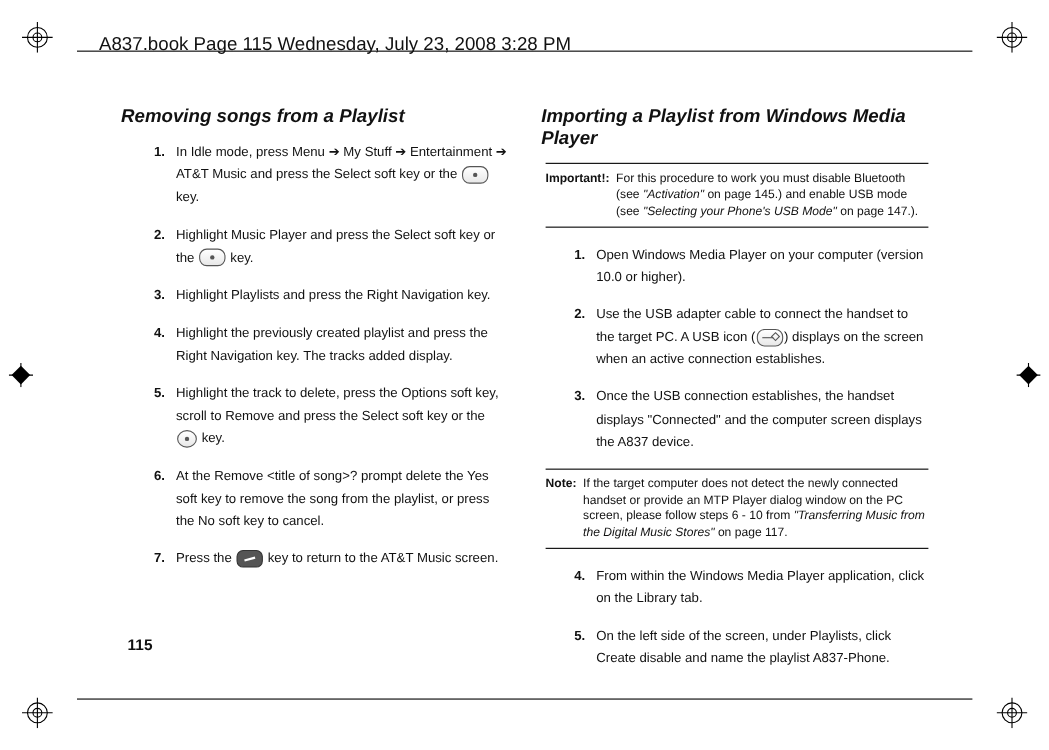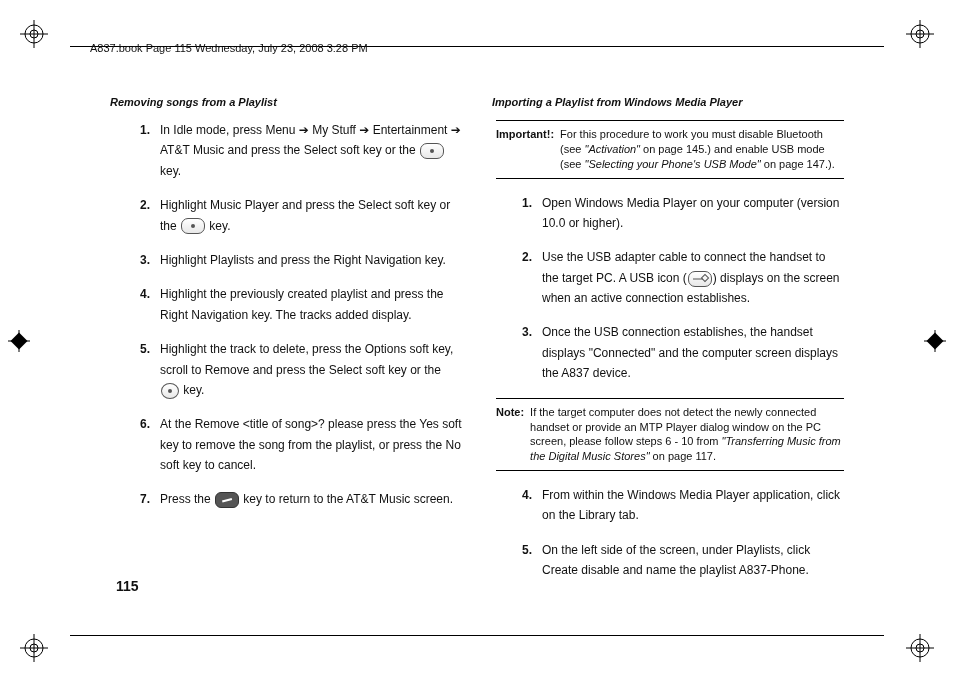--- a/index.html
+++ b/index.html
@@ -30,37 +30,37 @@
   }
   .reg-left { top: 50%; left: 8px; transform: translateY(-50%); }
   .reg-right{ top: 50%; right:8px; transform: translateY(-50%); }
   .header-line {
     position:absolute;
     top:46px; left:70px; right:70px;
     border-top:1px solid #000;
   }
   .header-text {
     position:absolute;
-    top:42px; left:90px;
-    font-size:11px;
+    top:30px; left:90px;
+    font-size:17px;
   }
   .page-box {
     position:absolute;
     top:58px; left:80px; right:80px; bottom:58px;
   }
   .columns {
     display:flex;
     gap:30px;
     padding: 34px 30px 0 30px;
   }
   .col { flex:1; }
   .subhead {
     font-weight:bold;
     font-style:italic;
-    font-size:11px;
+    font-size:17px;
     margin:4px 0 12px 0;
   }
   ol.steps {
     list-style:none;
     padding:0;
     margin:0;
   }
   ol.steps > li {
     display:flex;
     gap:10px;
@@ -206,21 +206,21 @@
         </li>
         <li>
           <span class="num">5.</span>
           <span class="step-body">
             <span>Highlight the track to delete, press the </span><b>Options</b><span> soft key, scroll to </span><b>Remove</b><span> and press the </span><b>Select</b><span> soft key or the </span><span class="key-icon round"><span class="dot"></span></span><span> key.</span>
           </span>
         </li>
         <li>
           <span class="num">6.</span>
           <span class="step-body">
-            <span>At the </span><b>Remove &lt;title of song&gt;?</b><span> please press the </span><b>Yes</b><span> soft key to remove the song from the playlist, or press the </span><b>No</b><span> soft key to cancel.</span>
+            <span>At the </span><b>Remove &lt;title of song&gt;?</b><span> prompt delete the </span><b>Yes</b><span> soft key to remove the song from the playlist, or press the </span><b>No</b><span> soft key to cancel.</span>
           </span>
         </li>
         <li>
           <span class="num">7.</span>
           <span class="step-body">
             <span>Press the </span><span class="key-icon end"></span><span> key to return to the AT&amp;T Music screen.</span>
           </span>
         </li>
       </ol>
     </div>

